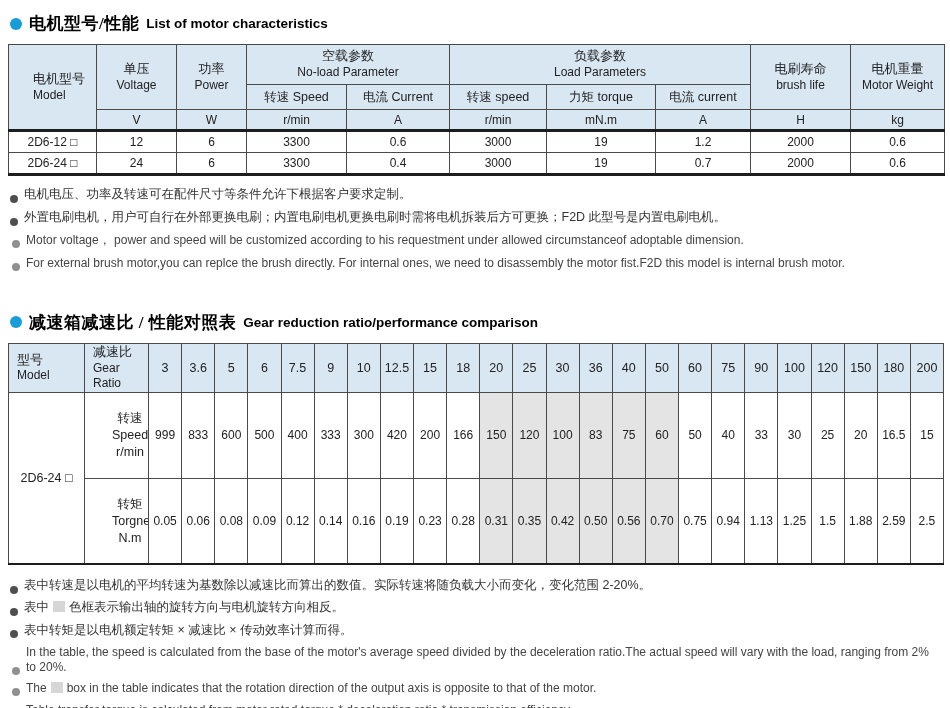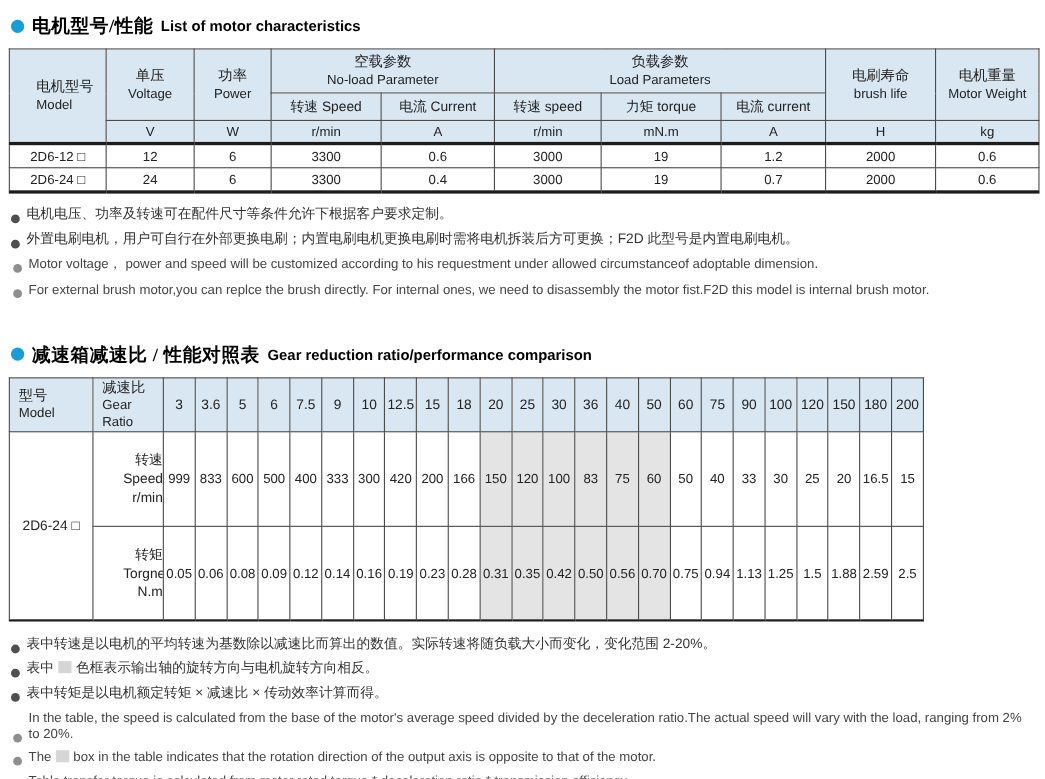--- a/index.html
+++ b/index.html
@@ -7,21 +7,21 @@
   body { font-family: "Liberation Sans", "DejaVu Sans", sans-serif; color: #222; }
   .page { padding: 8px 8px 0 8px; width: 950px; }
 
   
   .sec-title { display: flex; align-items: center; gap: 7px; margin: 4px 0 9px 2px; }
   .blue-dot { width: 12px; height: 12px; border-radius: 50%; background: #199dd9; flex: none; }
   .sec-title .zh { font-size: 17px; font-weight: bold; color: #000; letter-spacing: 0.5px; font-family: Liberation Serif, serif; }
   .sec-title .en { font-size: 13.5px; font-weight: bold; color: #000; }
 
   
-  table { border-collapse: collapse; table-layout: fixed; width: 832px; }
+  table { border-collapse: collapse; table-layout: fixed; width: 936px; }
   th, td { border: 1px solid #4a4a4a; text-align: center; font-weight: normal; vertical-align: middle; overflow: hidden; }
 
   
   .t1 th { background: #d9e7f3; font-size: 13px; line-height: 1.3; }
   .t1 th .en-line { font-size: 12px; }
   .t1 .model-h { text-align: left; padding-left: 24px; }
   .t1 .h-top th { height: 40px; }
   .t1 .h-sub th { height: 25px; font-size: 12.5px; }
   .t1 .units td { background: #d9e7f3; height: 21px; font-size: 12px; }
   .t1 .bb-thick, .t1 .units td { border-bottom: 3px solid #1d1d1d; }
@@ -39,21 +39,21 @@
 
   .sec2-title { margin-top: 40px; }
 
   
   .t2 th { background: #d9e7f3; height: 45px; font-size: 12.5px; line-height: 1.3; }
   .t2 .left-h { text-align: left; padding-left: 8px; font-size: 13px; }
   .t2 .left-h .en-line { font-size: 12px; }
   .t2 td { background: #fff; font-size: 12px; }
   .t2 .val-row td { height: 86px; }
   .t2 td.gray { background: #e4e4e4; }
-  .t2 .row-label { text-align: right; padding-left: 27px; font-size: 12.5px; line-height: 1.35; }
+  .t2 .row-label { text-align: center; padding-left: 27px; font-size: 12.5px; line-height: 1.35; }
   .t2 .model-cell { font-size: 12.5px; }
   .t2 .bb2-thick { border-bottom: 2.5px solid #1d1d1d; }
 
   .notes2 { margin-top: 13px; }
   .notes2 .note { margin-bottom: 6.5px; }
 </style>
 </head>
 <body>
 
 <div class="page">

